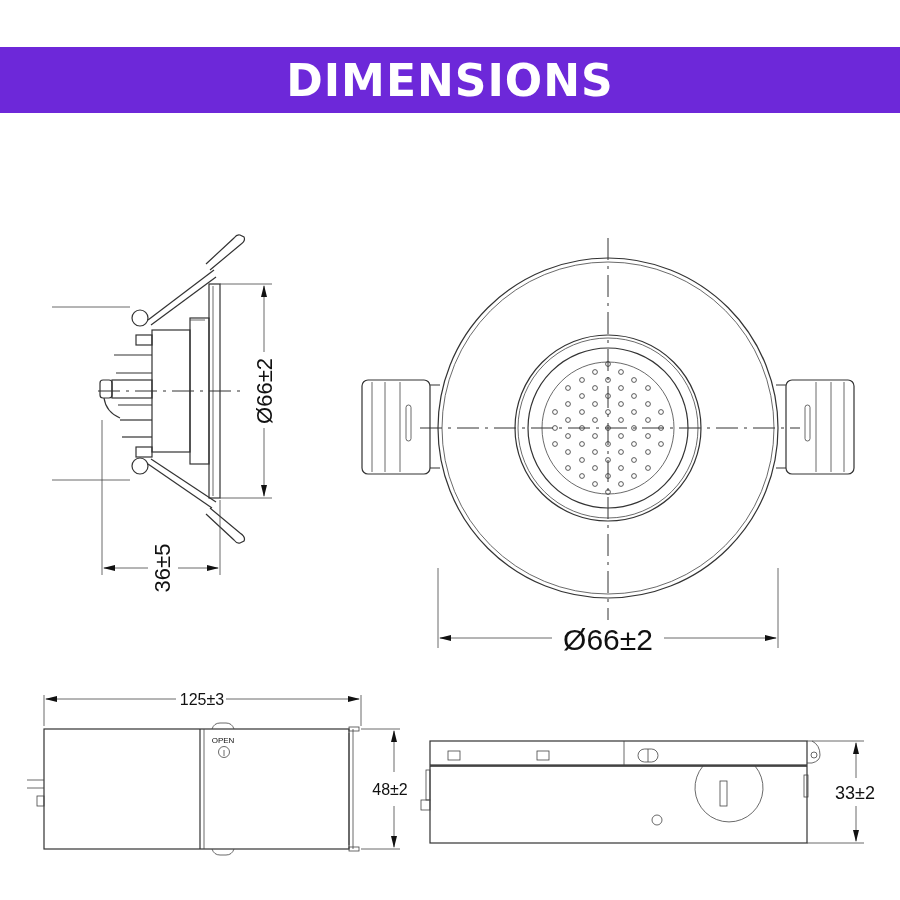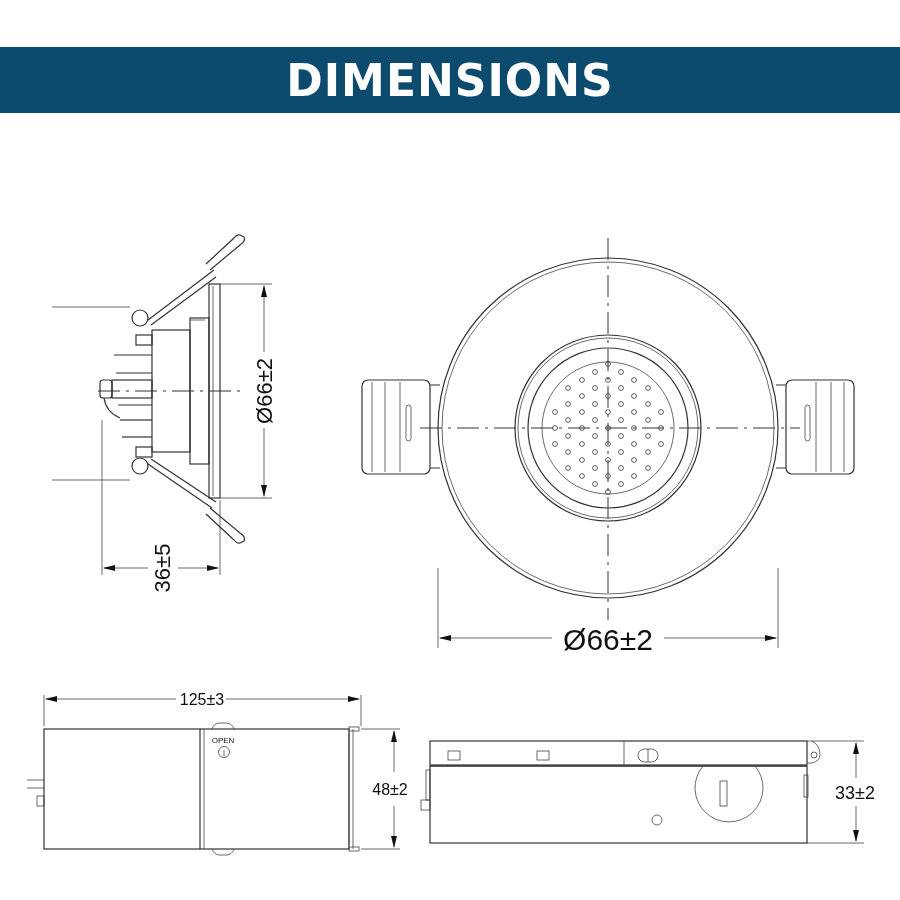--- a/index.html
+++ b/index.html
@@ -1,17 +1,17 @@
 <!DOCTYPE html>
 <html><head>
 <meta charset="utf-8">
 <style>
   html,body{margin:0;padding:0;background:#fff;}
   body{width:900px;height:900px;position:relative;overflow:hidden;font-family:"Liberation Sans",sans-serif;}
-  .banner{position:absolute;left:0;top:47px;width:900px;height:66px;background:#0c4a6e;display:flex;align-items:center;justify-content:center;}
+  .banner{position:absolute;left:0;top:47px;width:900px;height:66px;background:#6d28d9;display:flex;align-items:center;justify-content:center;}
   .banner-title{color:#fff;font-family:"DejaVu Sans",sans-serif;font-weight:bold;font-size:44px;letter-spacing:1px;}
   svg{position:absolute;left:0;top:0;}
   .ln{stroke:#333;stroke-width:1.2;fill:none;}
   .thin{stroke:#444;stroke-width:0.8;fill:none;}
   .dash{stroke:#333;stroke-width:1;fill:none;stroke-dasharray:22 6 3 6;}
   .dim{font-family:"Liberation Sans",sans-serif;fill:#111;}
 </style>
 </head>
 <body>
 

